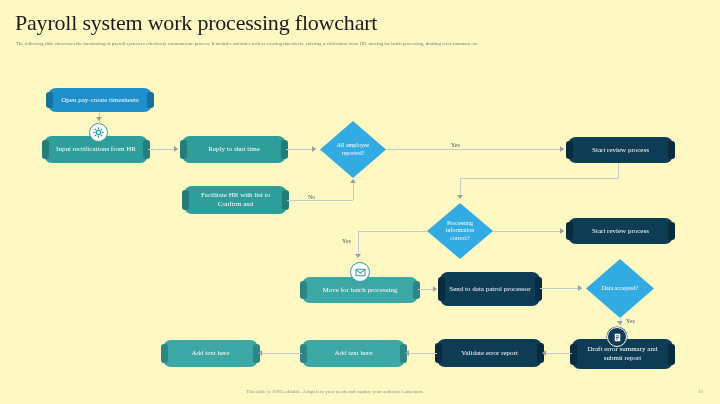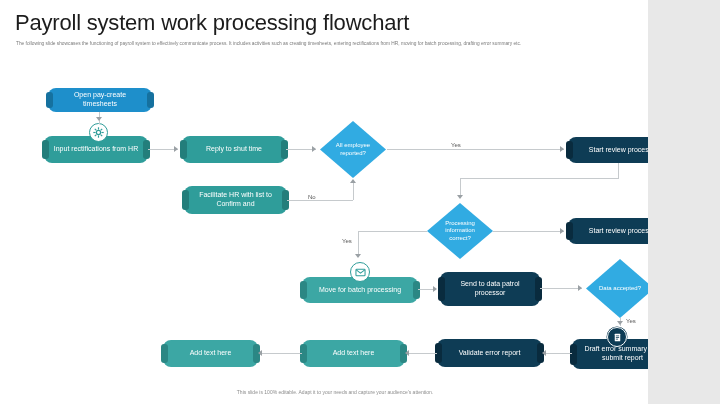--- a/index.html
+++ b/index.html
@@ -1,17 +1,17 @@
 <!DOCTYPE html>
 <html><head>
 <meta charset="utf-8">
 <style>
   html,body{margin:0;padding:0;background:#e8e8e8;}
-  .slide{position:relative;width:648px;height:404px;background:#ffffff;overflow:hidden;
-         font-family:Liberation Sans, sans-serif;}
+  .slide{position:relative;width:720px;height:404px;background:#fef9c3;overflow:hidden;
+         font-family:Liberation Serif, serif;}
   .title{position:absolute;left:15px;top:10px;font-size:22px;color:#1c1c1c;letter-spacing:-0.2px;}
   .subtitle{position:absolute;left:16px;top:41px;font-size:4.8px;color:#7b7b7b;white-space:nowrap;}
   .footer{position:absolute;left:160px;top:389px;width:350px;text-align:center;font-size:5px;color:#8d8d8d;}
   .pageno{position:absolute;left:698px;top:389px;font-size:5px;color:#8d8d8d;}
 
   .nd{position:absolute;display:flex;align-items:center;justify-content:center;text-align:center;
       color:#fff;font-size:7px;line-height:1.25;border-radius:8px;padding:2px 9px;box-sizing:border-box;}
   .nd::before,.nd::after{content:"";position:absolute;top:15%;height:70%;width:7px;border-radius:3px;background:var(--cap);}
   .nd::before{left:-2px}.nd::after{right:-2px}
   .blue{background:#1E8FCB;--cap:#15719F;}

